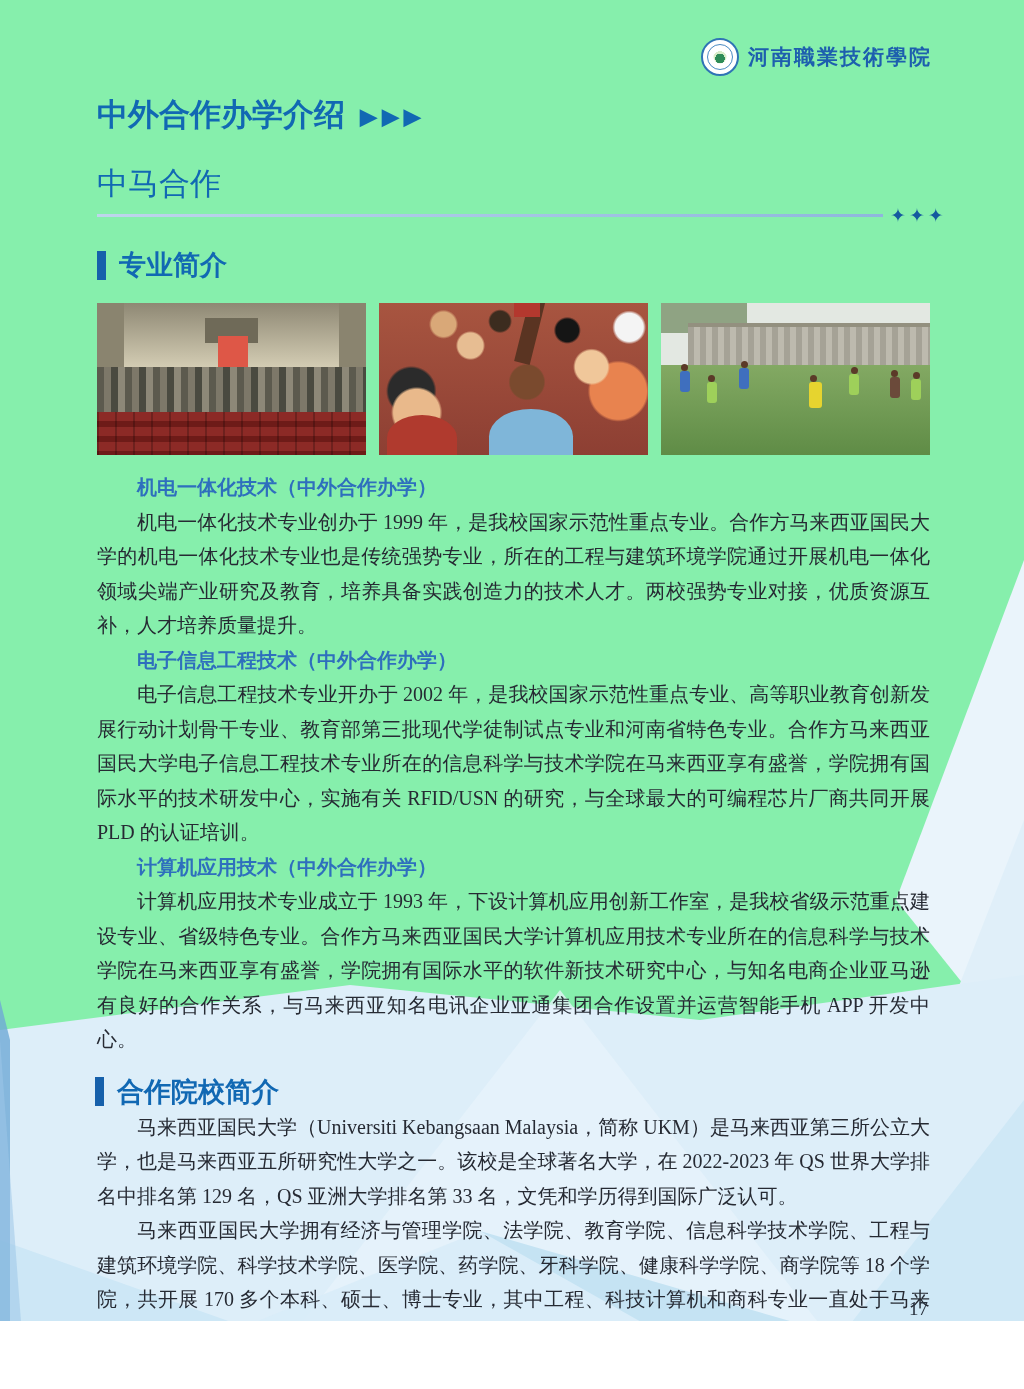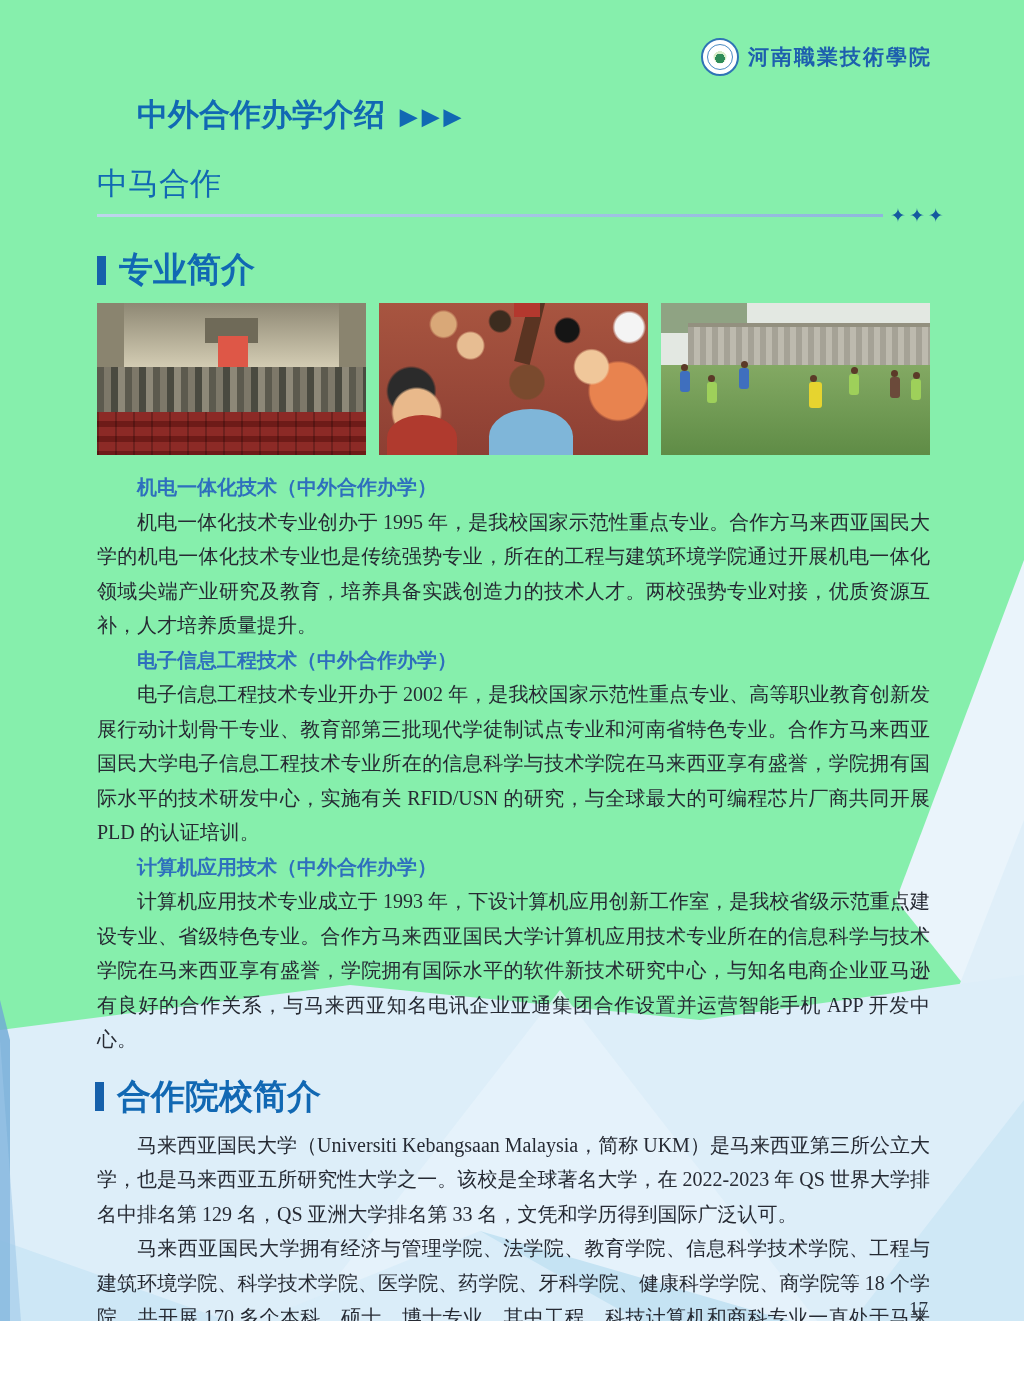--- a/index.html
+++ b/index.html
@@ -13,32 +13,32 @@
   
   .logo-row { position:absolute; top:38px; right:92px; display:flex; align-items:center; gap:9px; z-index:2; }
   .emblem { width:38px; height:38px; border-radius:50%; border:2px solid #2f74b5; background:#fff; position:relative; flex:0 0 38px; }
   .emblem::before { content:""; position:absolute; inset:4px; border-radius:50%; border:1px solid #4a8ac2; }
   .emblem::after { content:""; position:absolute; left:50%; top:50%; width:13px; height:13px; transform:translate(-50%,-50%);
                    border-radius:50%; background:radial-gradient(circle at 50% 62%, #2e8b57 0 46%, #d9ecc9 47% 70%, transparent 71%); }
   .logo-text { font-size:21px; font-weight:bold; color:#1d5fae; letter-spacing:2px; }
 
   
   .main-title { position:absolute; left:97px; top:94px; z-index:2; display:flex; align-items:center; gap:15px;
-                font-family:"Liberation Sans", sans-serif; font-weight:bold; font-size:31px; color:#1168b3;margin-left:40px; }
+                font-family:"Liberation Sans", sans-serif; font-weight:bold; font-size:31px; color:#1168b3; }
   .arrows { font-size:22px; letter-spacing:5px; padding-top:4px; color:#1168b3; }
   .sub-title { position:absolute; left:97px; top:163px; z-index:2;
                font-family:"Liberation Sans", sans-serif; font-weight:normal; font-size:31px; color:#1168b3; }
   .rule-row { position:absolute; left:97px; top:206px; width:833px; display:flex; align-items:center; z-index:2; }
   .rule { flex:0 0 786px; height:3px; background:linear-gradient(90deg,#bed5ec,#8fb6dd); }
   .diamonds { margin-left:7px; color:#15599f; font-size:19px; letter-spacing:3px; line-height:1; }
 
   
   .sec-head { display:flex; align-items:center; gap:13px; font-family:"Liberation Sans", sans-serif; font-weight:bold; color:#1168b3; }
   .sec-head .bar { width:9px; height:29px; background:#1660ab; flex:0 0 9px; }
-  .sec-head .sec-title { font-size:34px; }
+  .sec-head .sec-title { font-size:27px; }
   .sec-head.abs1 { position:absolute; left:97px; top:247px; z-index:2; }
 
   
   .photos { position:absolute; left:97px; top:303px; width:833px; height:152px; display:flex; gap:13px; z-index:2; }
   .photo { flex:1; position:relative; overflow:hidden; }
 
   
   .p1 { background:#c9c2ab; }
   .p1 .ceiling { position:absolute; top:0; left:0; right:0; height:42%; background:linear-gradient(#8e8874,#d3ccb3); }
   .p1 .beam { position:absolute; top:10%; left:40%; width:20%; height:16%; background:#6f6a58; }
@@ -83,21 +83,21 @@
   .p3 .pl.b2 { background:#3f6fbe; left:29%; top:43%; }
   .p3 .pl.g1 { background:#9ed05a; left:17%; top:52%; }
   .p3 .pl.g2 { background:#9ed05a; left:70%; top:47%; }
   .p3 .pl.d1 { background:#6b4a3a; left:85%; top:49%; }
   .p3 .pl.g3 { background:#9ed05a; left:93%; top:50%; }
 
   
   .textflow { position:absolute; left:97px; top:470px; width:833px; z-index:2; }
   .item-title { color:#2e6fbd; font-size:20px; line-height:34.5px; text-indent:2em; font-weight:bold; }
   .body-para { color:#262a33; font-size:20px; line-height:34.5px; text-indent:2em; text-align:justify; }
-  .sec-head.flowed { margin:17px 0 8px -2px; }
+  .sec-head.flowed { margin:17px 0 0 -2px; }
 
   .page-number { position:absolute; right:96px; top:1298px; font-size:19px; color:#2b3440; z-index:2; }
 </style>
 </head>
 <body>
 
 <div class="page">
 
   <svg class="bg" width="1024" height="1389" viewBox="0 0 1024 1389" xmlns="http://www.w3.org/2000/svg">
     <polygon points="1024,560 896,900 1024,1060" fill="#eaf4fb"></polygon>
@@ -160,21 +160,21 @@
       <div class="pl main"></div>
       <div class="pl g2"></div>
       <div class="pl d1"></div>
       <div class="pl g3"></div>
     </div>
   </div>
 
   <div class="textflow">
 
     <p class="item-title">机电一体化技术（中外合作办学）</p>
-    <p class="body-para">机电一体化技术专业创办于 1995 年，是我校国家示范性重点专业。合作方马来西亚国民大学的机电一体化技术专业也是传统强势专业，所在的工程与建筑环境学院通过开展机电一体化领域尖端产业研究及教育，培养具备实践创造力的技术人才。两校强势专业对接，优质资源互补，人才培养质量提升。</p>
+    <p class="body-para">机电一体化技术专业创办于 1999 年，是我校国家示范性重点专业。合作方马来西亚国民大学的机电一体化技术专业也是传统强势专业，所在的工程与建筑环境学院通过开展机电一体化领域尖端产业研究及教育，培养具备实践创造力的技术人才。两校强势专业对接，优质资源互补，人才培养质量提升。</p>
 
     <p class="item-title">电子信息工程技术（中外合作办学）</p>
     <p class="body-para">电子信息工程技术专业开办于 2002 年，是我校国家示范性重点专业、高等职业教育创新发展行动计划骨干专业、教育部第三批现代学徒制试点专业和河南省特色专业。合作方马来西亚国民大学电子信息工程技术专业所在的信息科学与技术学院在马来西亚享有盛誉，学院拥有国际水平的技术研发中心，实施有关 RFID/USN 的研究，与全球最大的可编程芯片厂商共同开展 PLD 的认证培训。</p>
 
     <p class="item-title">计算机应用技术（中外合作办学）</p>
     <p class="body-para">计算机应用技术专业成立于 1993 年，下设计算机应用创新工作室，是我校省级示范重点建设专业、省级特色专业。合作方马来西亚国民大学计算机应用技术专业所在的信息科学与技术学院在马来西亚享有盛誉，学院拥有国际水平的软件新技术研究中心，与知名电商企业亚马逊有良好的合作关系，与马来西亚知名电讯企业亚通集团合作设置并运营智能手机 APP 开发中心。</p>
 
     <div class="sec-head flowed">
       <span class="bar"></span>
       <span class="sec-title">合作院校简介</span>

